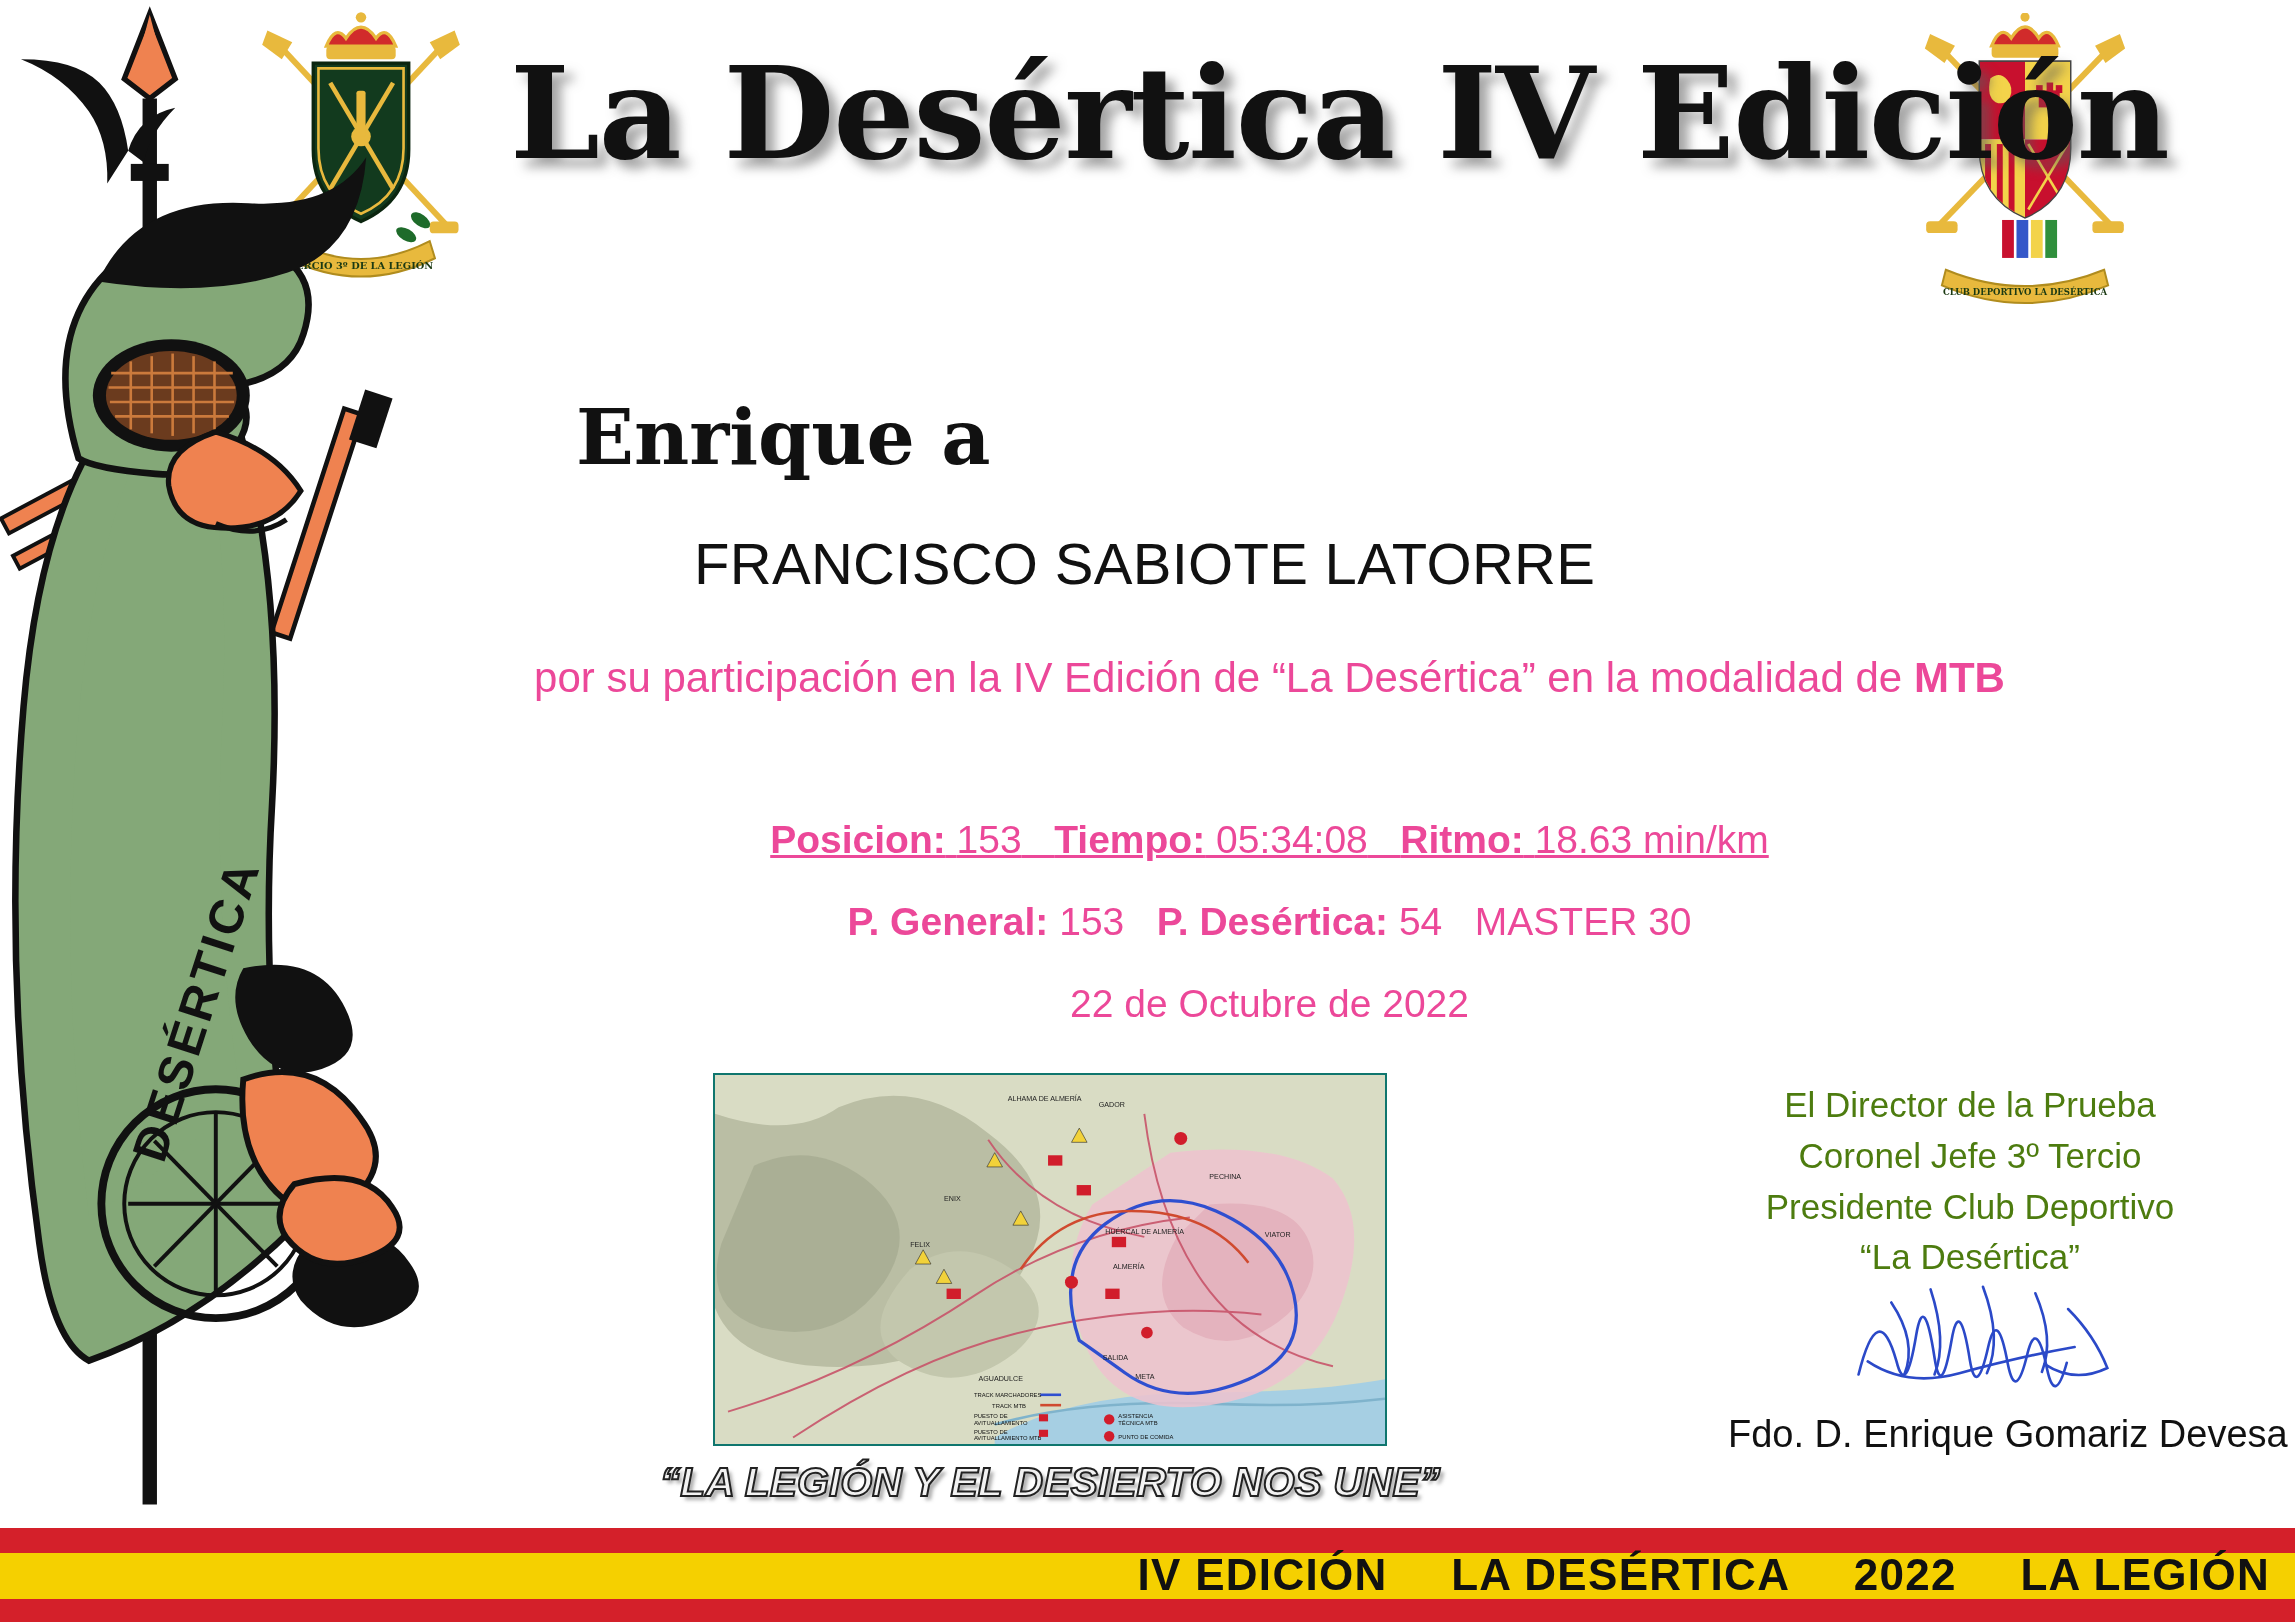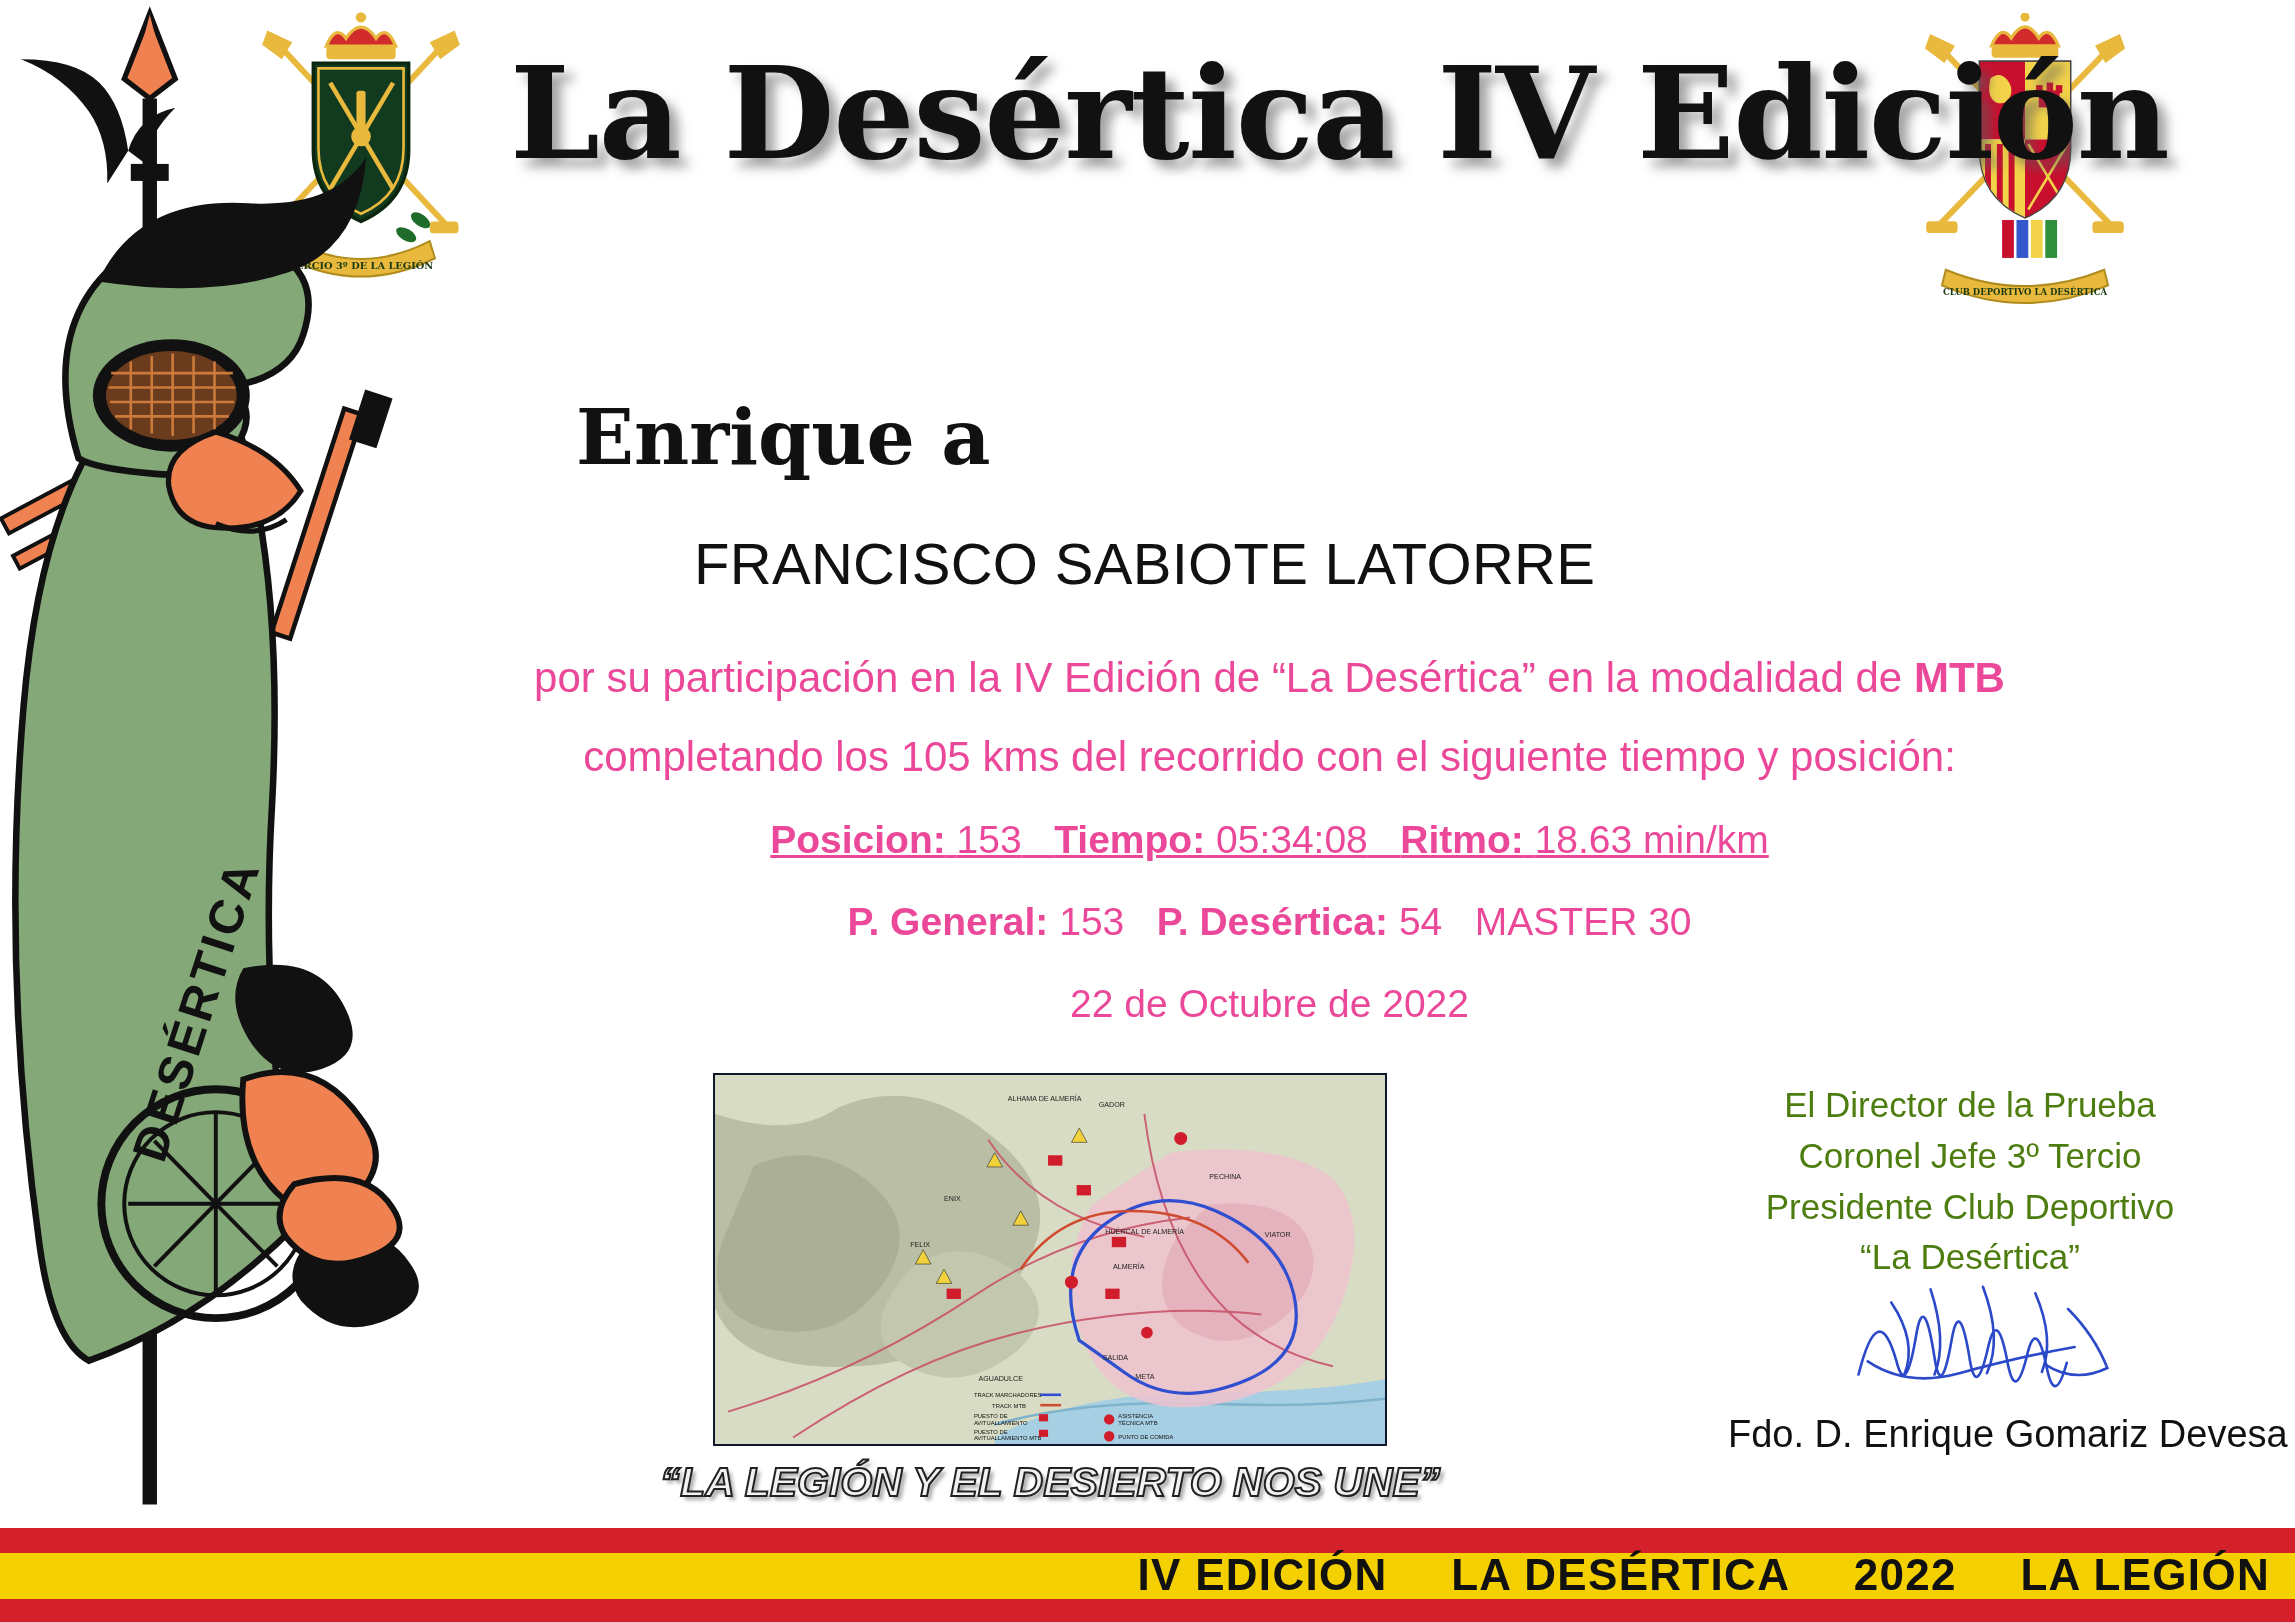--- a/index.html
+++ b/index.html
@@ -77,21 +77,21 @@
   .l3 { top: 818px; font-size: 39px; text-decoration: underline; }
   .l4 { top: 900px; font-size: 39px; }
   .l5 { top: 982px; font-size: 39px; }
   .bold { font-weight: bold; }
 
   
   .map-wrap {
     position: absolute;
     left: 713px; top: 1073px;
     width: 674px; height: 373px;
-    border: 2px solid #0f172a;
+    border: 2px solid #0f766e;
     overflow: hidden;
     background: #ec4899;
   }
   .map-svg { display: block; width: 100%; height: 100%; }
 
   .motto {
     position: absolute;
     left: 615px; top: 1459px;
     width: 870px;
     text-align: center;
@@ -341,21 +341,20 @@
   </div>
 
   <div class="diploma-word">Enrique a</div>
 
   <div class="awardee">FRANCISCO SABIOTE LATORRE</div>
 
   <div class="line-part l1">
     <span>por su participación en la IV Edición de “La Desértica” en la modalidad de </span><span class="bold">MTB</span>
   </div>
 
-  <div class="line-part l2">completando los 105 kms del recorrido con el siguiente tiempo y posición:</div>
 
   <div class="line-part l3">
     <span class="bold">Posicion:</span>
     <span>153</span>
     &nbsp;
     <span class="bold">Tiempo:</span>
     <span>05:34:08</span>
     &nbsp;
     <span class="bold">Ritmo:</span>
     <span>18.63 min/km</span>

